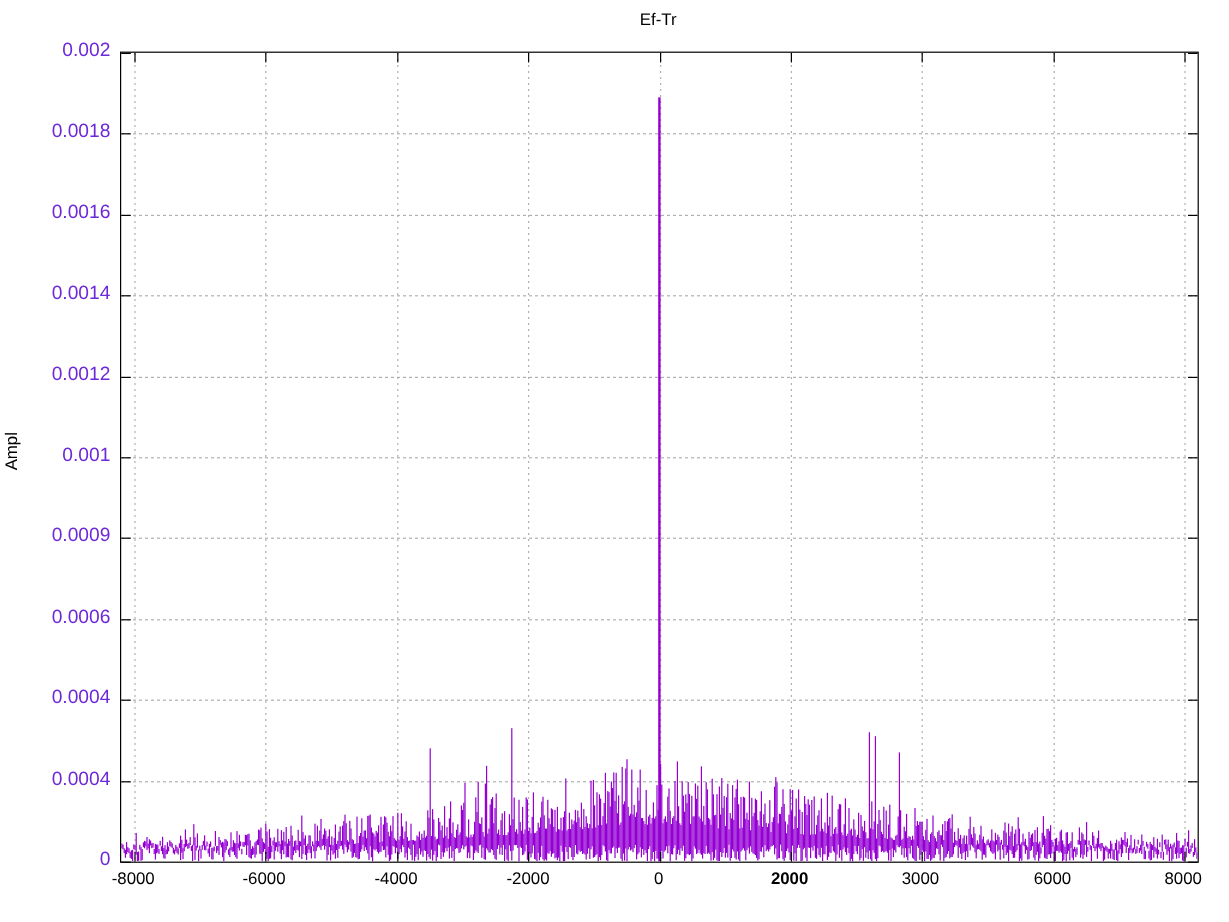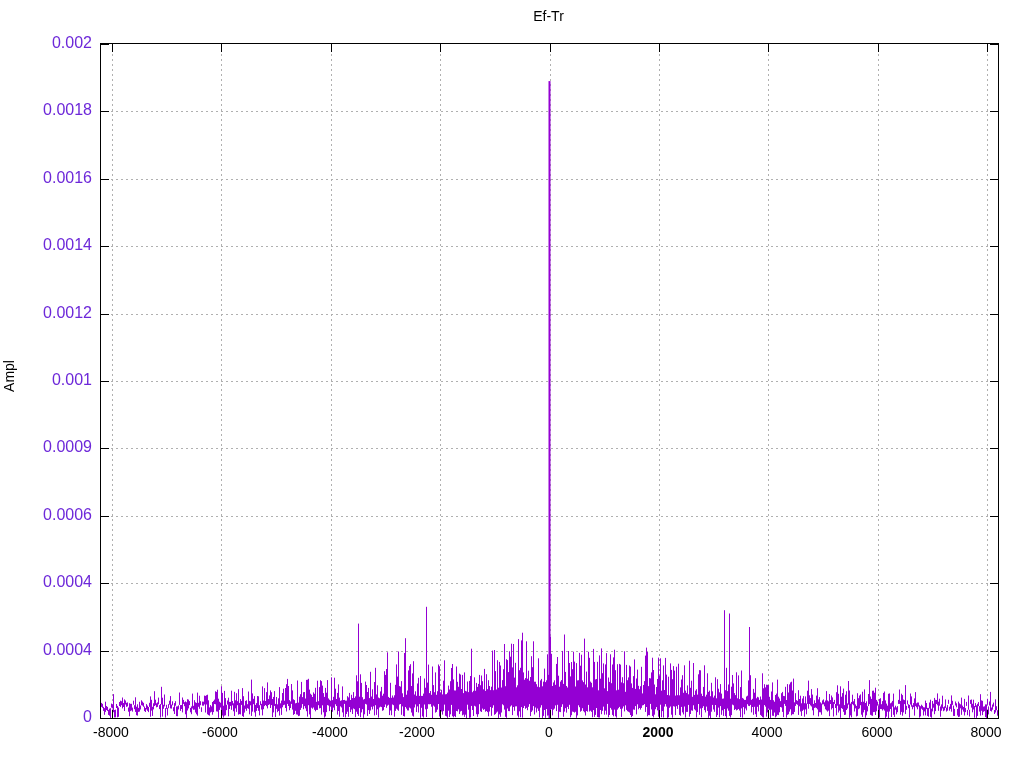--- a/index.html
+++ b/index.html
@@ -1014,24 +1014,24 @@
       </div>
   </div>
 
   <div id="ylabel">Ampl</div>
 
   <div id="axis-labels-x"></div>
   <div id="axis-labels-y"></div>
 <div class="xlab" style="left: 66px;">-8000</div>
     <div class="xlab" style="left: 175px;">-6000</div>
     <div class="xlab" style="left: 285px;">-4000</div>
-    <div class="xlab" style="left: 372px;">-2000</div>
+    <div class="xlab" style="left: 395px;">-2000</div>
     <div class="xlab" style="left: 504px;">0</div>
     <div class="xlab" style="left: 613px; font-weight: bold;">2000</div>
-    <div class="xlab" style="left: 722px;">4000</div>
+    <div class="xlab" style="left: 722px;">3000</div>
     <div class="xlab" style="left: 832px;">6000</div>
     <div class="xlab" style="left: 941px;">8000</div>
     <div class="ylab" style="top: 709px;">0</div>
     <div class="ylab" style="top: 642px;">0.0004</div>
     <div class="ylab" style="top: 574px;">0.0004</div>
     <div class="ylab" style="top: 507px;">0.0006</div>
     <div class="ylab" style="top: 439px;">0.0009</div>
     <div class="ylab" style="top: 372px;">0.001</div>
     <div class="ylab" style="top: 305px;">0.0012</div>
     <div class="ylab" style="top: 237px;">0.0014</div>

